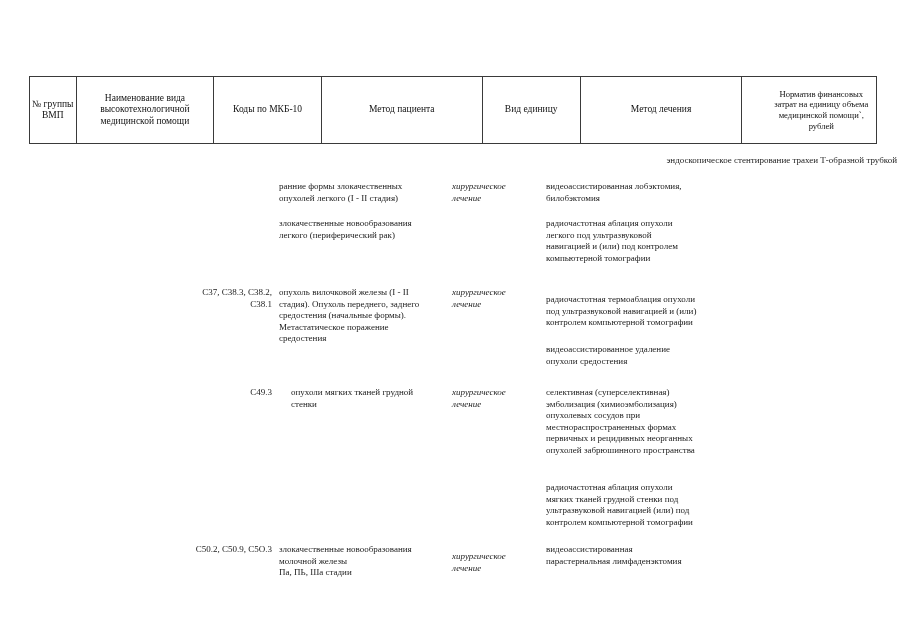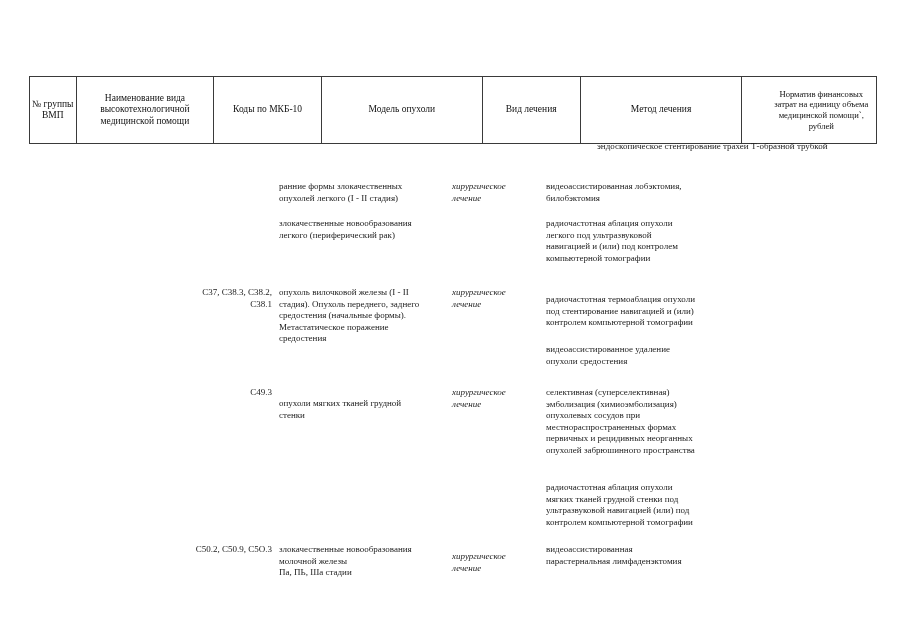--- a/index.html
+++ b/index.html
@@ -119,40 +119,40 @@
     </div>
     <div class="hcell c-name">
       <span>Наименование вида
 высокотехнологичной
 медицинской помощи</span>
     </div>
     <div class="hcell c-codes">
       <span>Коды по МКБ-10</span>
     </div>
     <div class="hcell c-model">
-      <span>Модель опухоли</span>
+      <span>Метод пациента</span>
     </div>
     <div class="hcell c-vid">
-      <span>Вид лечения</span>
+      <span>Вид единицу</span>
     </div>
     <div class="hcell c-metod">
       <span>Метод лечения</span>
     </div>
     <div class="hcell c-norm hcell-norm">
       <span>Норматив
 финансовых затрат
 на единицу объема
 медицинской
 помощи`, рублей</span>
     </div>
   </div>
 
   <div class="body-layer">
 
-    <div class="txt col-metod-wide" style="top:141px;">эндоскопическое стентирование трахеи Т-образной трубкой</div>
+    <div class="txt col-metod-wide" style="top:155px;text-align:right;">эндоскопическое стентирование трахеи Т-образной трубкой</div>
 
     <div class="txt col-model" style="top:181px;">ранние формы злокачественных
 опухолей легкого (I - II стадия)</div>
     <div class="txt col-vid" style="top:181px;">хирургическое
 лечение</div>
     <div class="txt col-metod" style="top:181px;">видеоассистированная лобэктомия,
 билобэктомия</div>
 
     <div class="txt col-model" style="top:218px;">злокачественные новообразования
 легкого (периферический рак)</div>
@@ -164,28 +164,28 @@
     <div class="txt col-codes" style="top:287px;">С37, С38.3, С38.2,
 С38.1</div>
     <div class="txt col-model" style="top:287px;">опухоль вилочковой железы (I - II
 стадия). Опухоль переднего, заднего
 средостения (начальные формы).
 Метастатическое поражение
 средостения</div>
     <div class="txt col-vid" style="top:287px;">хирургическое
 лечение</div>
     <div class="txt col-metod" style="top:294px;">радиочастотная термоаблация опухоли
-под стентирование навигацией и (или)
+под ультразвуковой навигацией и (или)
 контролем компьютерной томографии</div>
 
     <div class="txt col-metod" style="top:344px;">видеоассистированное удаление
 опухоли средостения</div>
 
     <div class="txt col-codes" style="top:387px;">С49.3</div>
-    <div class="txt col-model" style="top:398px;">опухоли мягких тканей грудной
+    <div class="txt col-model" style="top:387px;margin-left:12px;">опухоли мягких тканей грудной
 стенки</div>
     <div class="txt col-vid" style="top:387px;">хирургическое
 лечение</div>
     <div class="txt col-metod" style="top:387px;font-family:Liberation Serif, serif;">селективная (суперселективная)
 эмболизация (химиоэмболизация)
 опухолевых сосудов при
 местнораспространенных формах
 первичных и рецидивных неорганных
 опухолей забрюшинного пространства</div>
 

